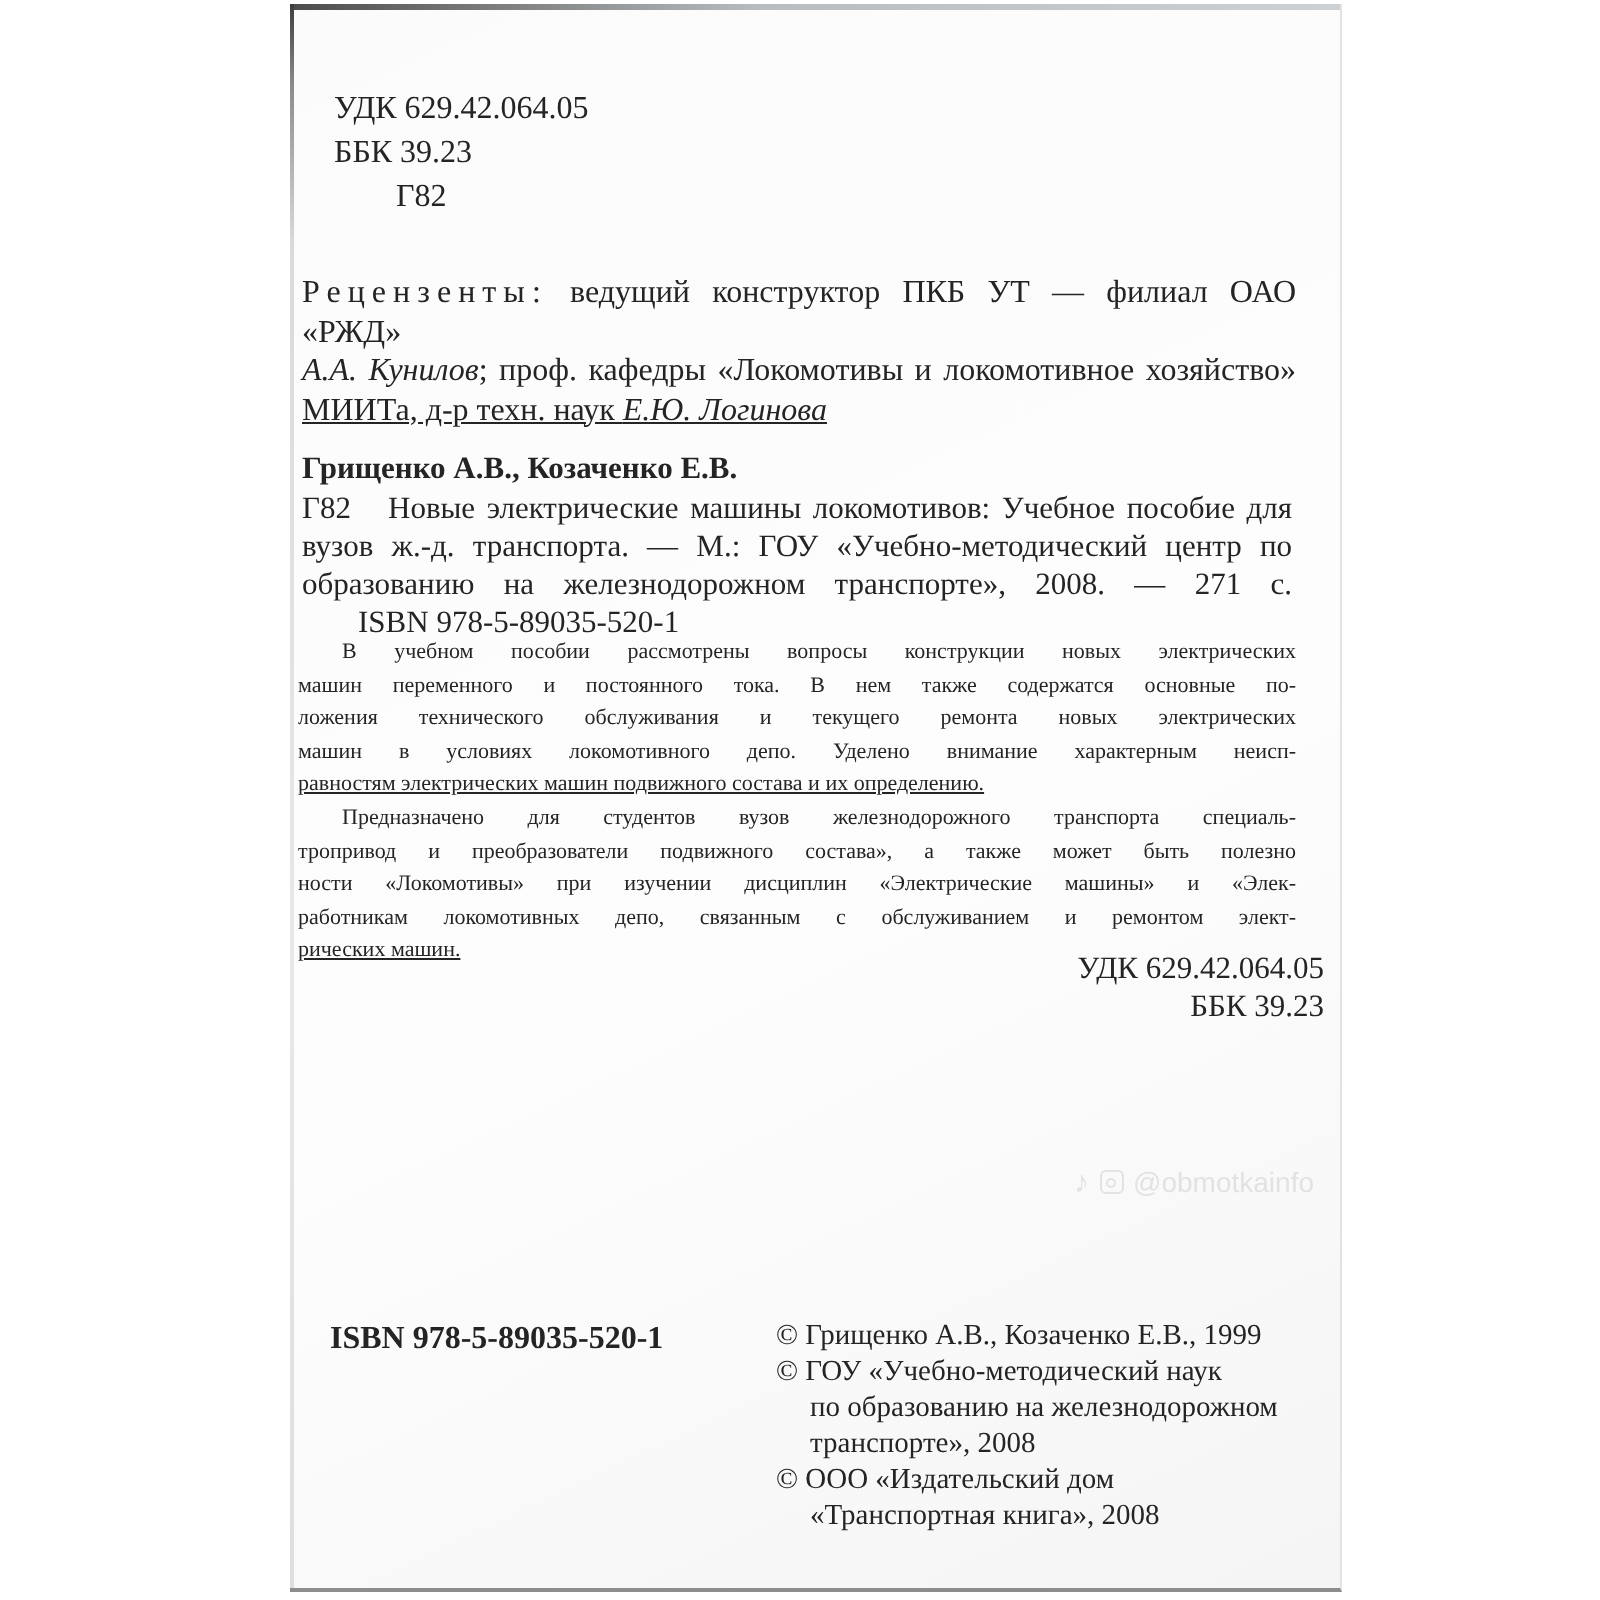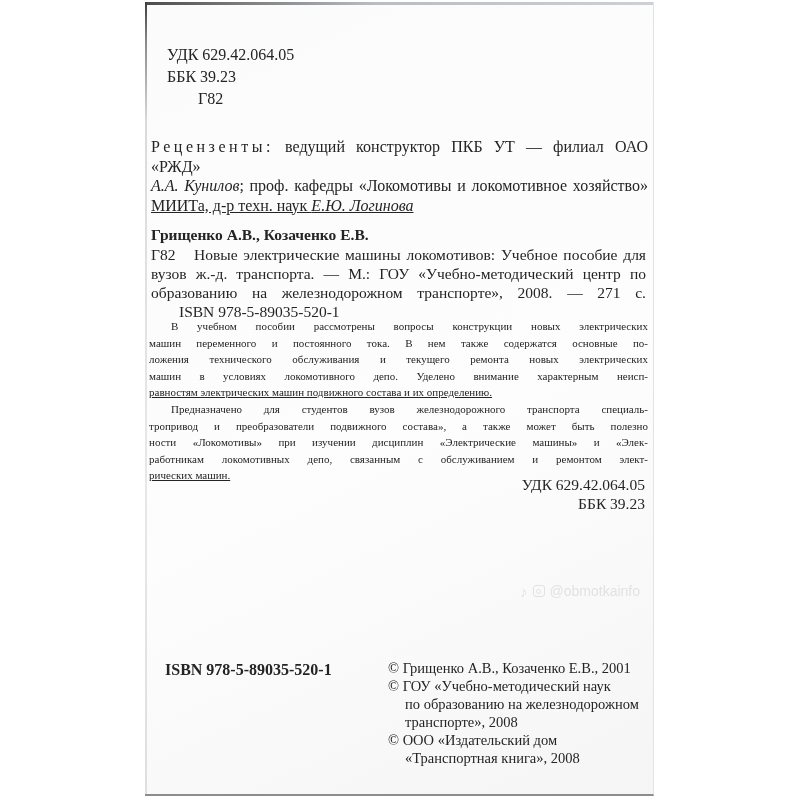--- a/index.html
+++ b/index.html
@@ -5,20 +5,21 @@
   html,body{margin:0;padding:0;}
   body{
     width:800px;height:800px;background:#ffffff;position:relative;overflow:hidden;
     font-family:"Liberation Serif", serif;color:#242424;
   }
   .page{
     position:absolute;left:145px;top:2px;width:508px;height:792px;
     background:linear-gradient(155deg,#fbfbfb 0%,#fdfdfd 55%,#f5f5f6 100%);
     border-bottom:2px solid #8d8d8d;
     border-right:1px solid #e3e3e4;
+    padding-left:17px;
   }
   .page::before{ 
     content:"";position:absolute;left:0;top:0;width:100%;height:3px;
     background:linear-gradient(to right,#4c4c4c,#b9bdc0 45%,#cdd1d4);
   }
   .page::after{ 
     content:"";position:absolute;left:0;top:0;width:2px;height:100%;
     background:linear-gradient(to bottom,#3d3d3d 0,#8a8a8a 40px,#dadada 120px,#e8e8e8 60%,#dedede);
   }
   .top-codes{position:absolute;left:22px;top:42px;font-size:16px;line-height:22px;}
@@ -98,21 +99,21 @@
 
   <div class="watermark">
     <span class="wm-note">♪</span>
     <span class="wm-ig"></span>
     <span>@obmotkainfo</span>
   </div>
 
   <div class="footer">
     <div class="f-isbn">ISBN 978-5-89035-520-1</div>
     <div class="copyright">
-      <div class="cline">© Грищенко А.В., Козаченко Е.В., 2001</div>
+      <div class="cline">© Грищенко А.В., Козаченко Е.В., 1999</div>
       <div class="cline">© ГОУ «Учебно-методический наук</div>
       <div class="cline ind2">по образованию на железнодорожном</div>
       <div class="cline ind2">транспорте», 2008</div>
       <div class="cline">© ООО «Издательский дом</div>
       <div class="cline ind2">«Транспортная книга», 2008</div>
     </div>
   </div>
 
 </div>
 

